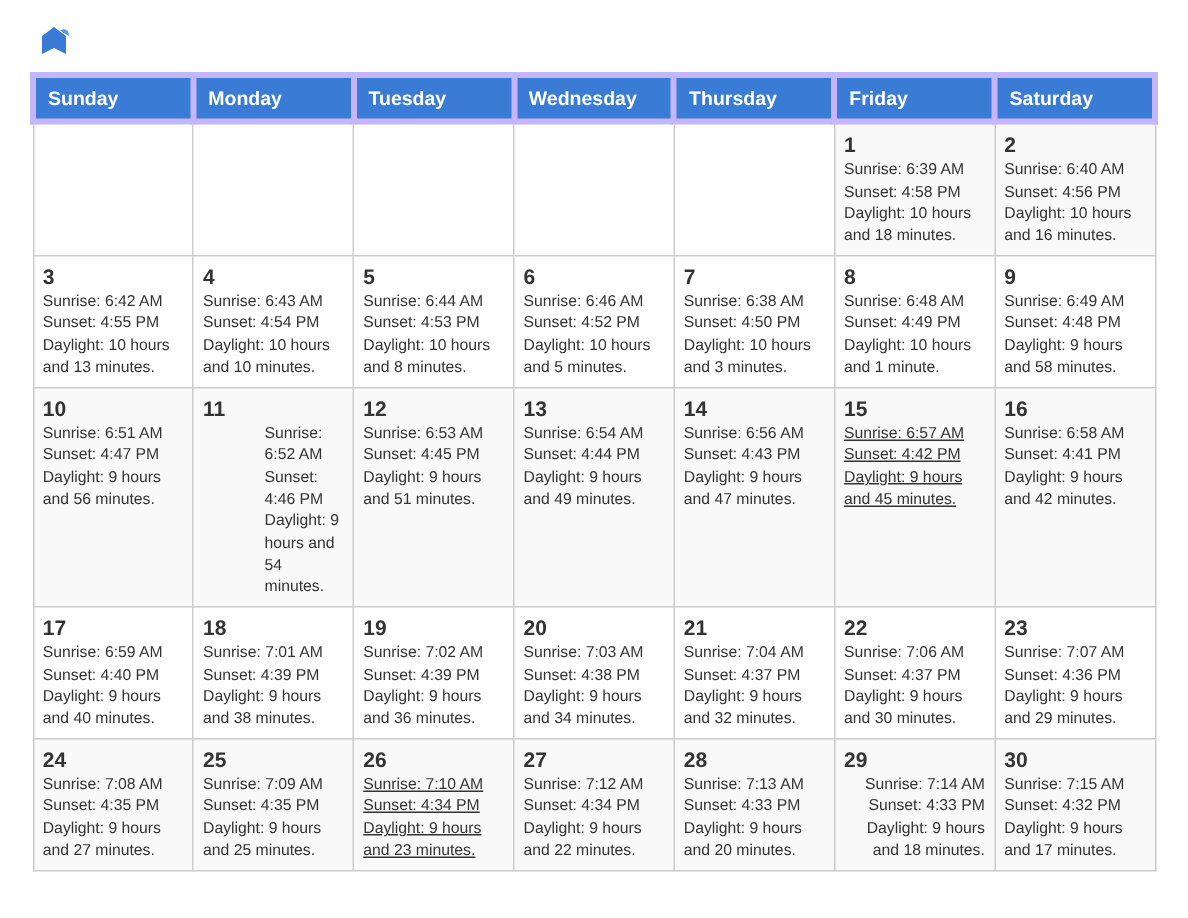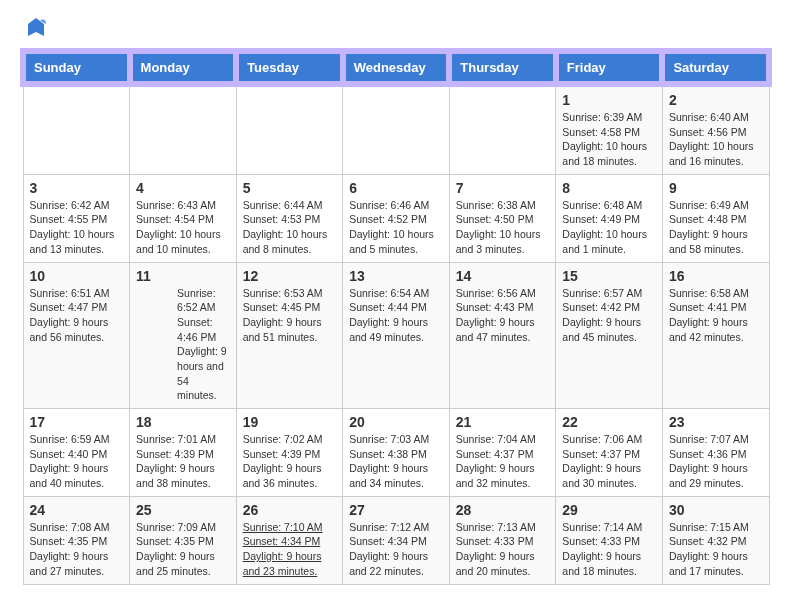--- a/index.html
+++ b/index.html
@@ -8,21 +8,21 @@
     .header-top { display: flex; align-items: flex-start; justify-content: space-between; margin-bottom: 8px; }
     .logo { display: flex; align-items: center; }
     .logo-text { display: flex; flex-direction: column; line-height: 1.1; }
     .logo-general { font-size: 18px; font-weight: bold; color: #333; }
     .logo-blue { font-size: 18px; font-weight: bold; color: #3a7bd5; }
     .logo-icon { width: 24px; height: 24px; margin-left: 4px; }
     .title-section { text-align: right; }
     .month-title { font-size: 36px; font-weight: normal; color: #333; }
     .location { font-size: 16px; color: #555; margin-top: 2px; }
     table { width: 100%; border-collapse: collapse; table-layout: fixed; }
-    thead th { background: #3a7bd5; color: #fff; text-align: left; padding: 6px 8px; font-size: 13px; font-weight: bold; border: 6px solid #c4b5fd; }
+    thead th { background: #3a7bd5; color: #fff; text-align: left; padding: 6px 8px; font-size: 13px; font-weight: bold; border: 4px solid #c4b5fd; }
     tbody td { border: 1px solid #ccc; padding: 5px 6px; vertical-align: top; font-size: 11px; color: #333; background: #fff; min-height: 80px; }
     tbody tr:nth-child(odd) td { background: #f9f9f9; }
     .day-num { font-size: 14px; font-weight: bold; color: #333; display: block; margin-bottom: 2px; }
     .day-info { font-size: 10.5px; color: #333; line-height: 1.4; }
     .empty-cell { background: #fff !important; }
   </style>
 </head>
 <body>
 
 <div class="container">
@@ -145,21 +145,21 @@
 Daylight: 9 hours and 49 minutes.</div>
           </td>
           <td>
             <span class="day-num">14</span>
             <div class="day-info" style="white-space: pre-line;">Sunrise: 6:56 AM
 Sunset: 4:43 PM
 Daylight: 9 hours and 47 minutes.</div>
           </td>
           <td>
             <span class="day-num">15</span>
-            <div class="day-info" style="white-space: pre-line;">Sunrise: 6:57 AM
+            <div class="day-info" style="white-space: pre-line; text-decoration: underline;">Sunrise: 6:57 AM
 Sunset: 4:42 PM
 Daylight: 9 hours and 45 minutes.</div>
           </td>
           <td>
             <span class="day-num">16</span>
             <div class="day-info" style="white-space: pre-line;">Sunrise: 6:58 AM
 Sunset: 4:41 PM
 Daylight: 9 hours and 42 minutes.</div>
           </td>
         </tr>
@@ -233,21 +233,21 @@
 Daylight: 9 hours and 22 minutes.</div>
           </td>
           <td>
             <span class="day-num">28</span>
             <div class="day-info" style="white-space: pre-line;">Sunrise: 7:13 AM
 Sunset: 4:33 PM
 Daylight: 9 hours and 20 minutes.</div>
           </td>
           <td>
             <span class="day-num">29</span>
-            <div class="day-info" style="white-space: pre-line;">Sunrise: 7:14 AM
+            <div class="day-info" style="white-space: pre-line; text-align: right;">Sunrise: 7:14 AM
 Sunset: 4:33 PM
 Daylight: 9 hours and 18 minutes.</div>
           </td>
           <td>
             <span class="day-num">30</span>
             <div class="day-info" style="white-space: pre-line;">Sunrise: 7:15 AM
 Sunset: 4:32 PM
 Daylight: 9 hours and 17 minutes.</div>
           </td>
         </tr>

